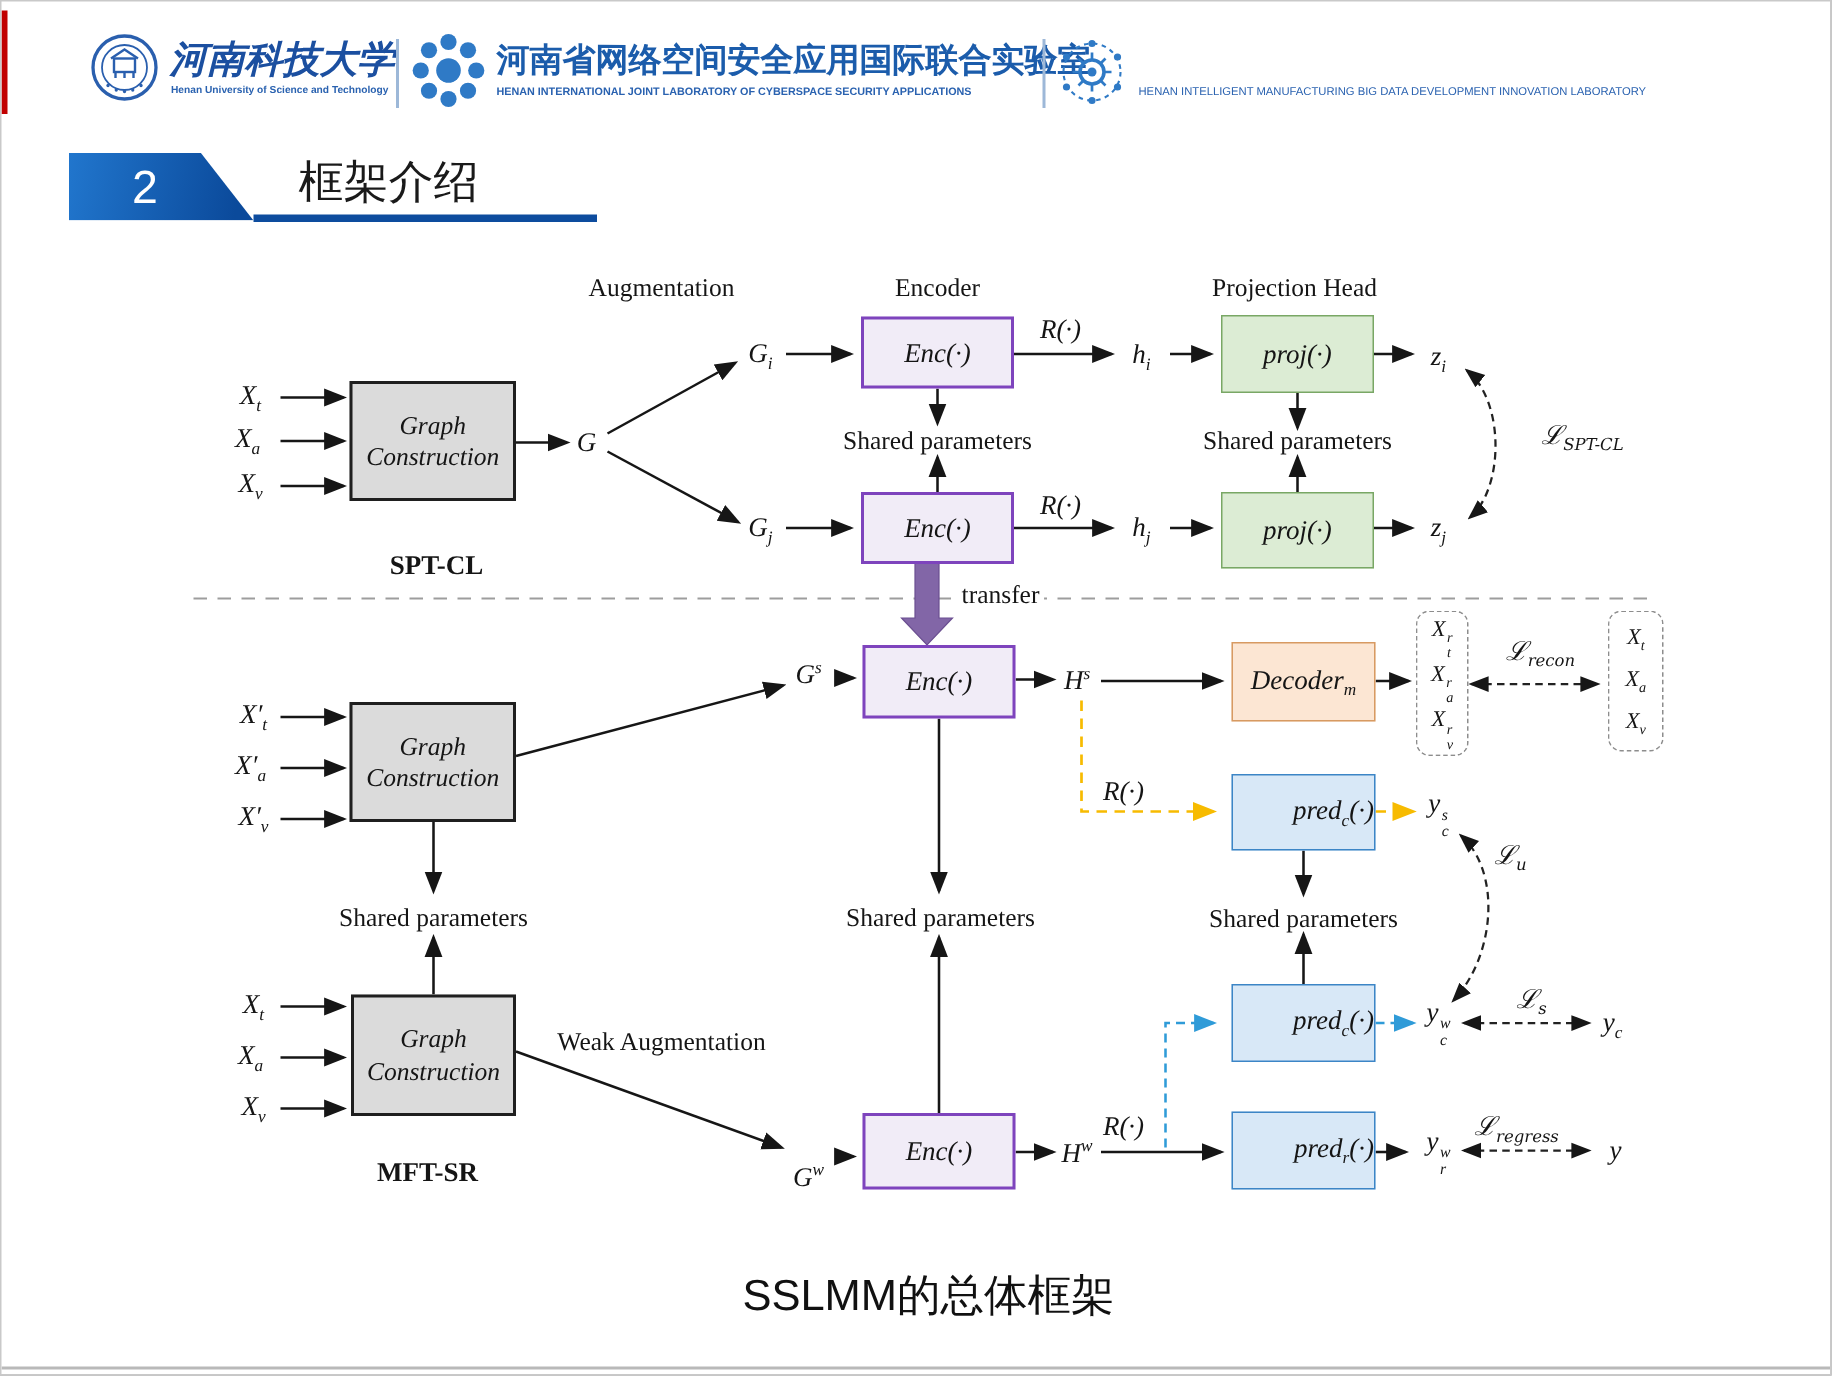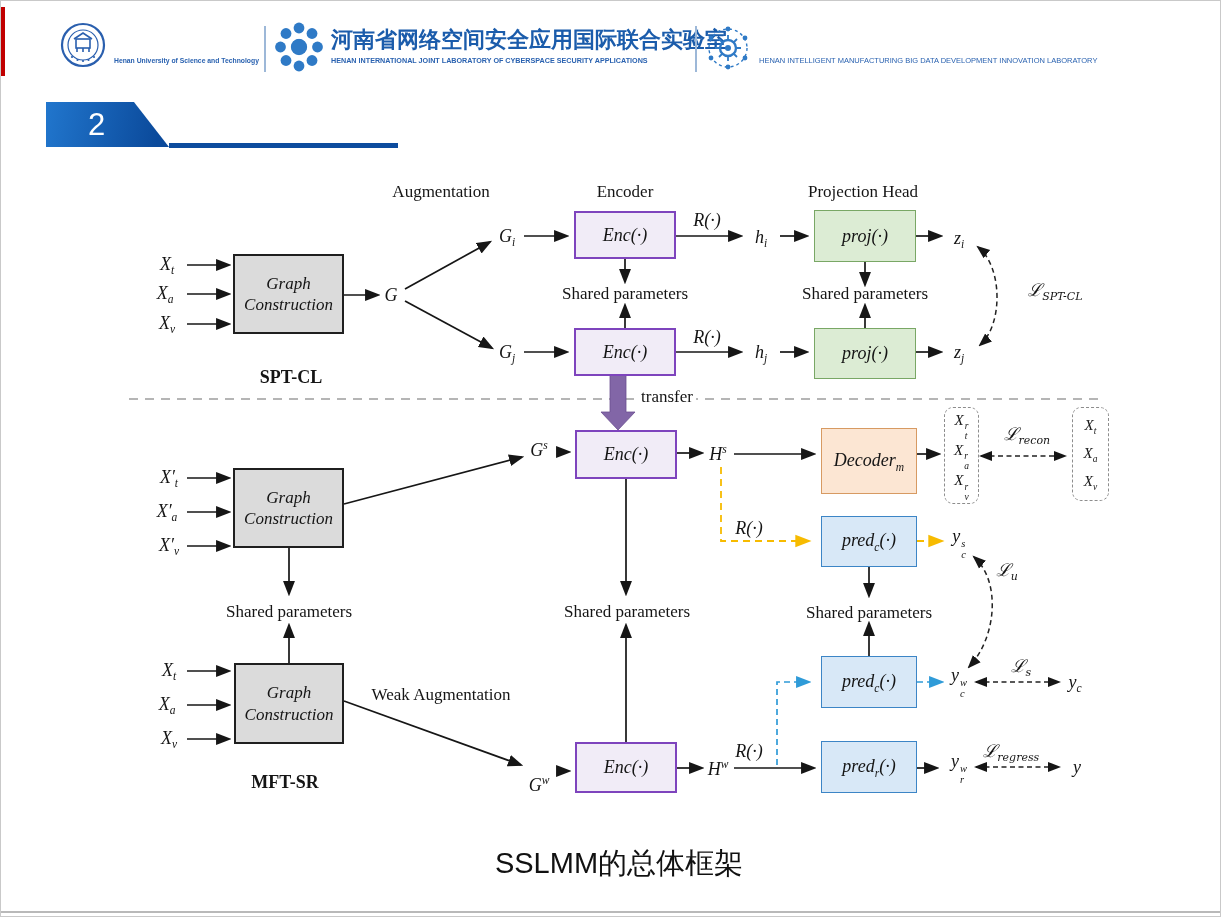--- a/index.html
+++ b/index.html
@@ -48,21 +48,21 @@
 
   .box{position:absolute;display:flex;align-items:center;justify-content:center;
        font-family:"Liberation Serif","DejaVu Serif",serif;font-size:18px;
        box-sizing:border-box;color:#151515;text-align:center;}
   .box i{font-style:italic;}
   .box sub{font-size:11.5px;font-style:italic;}
   .gray{background:#dbdbdb;border:2px solid #1f1f1f;font-size:17px;line-height:1.25;}
   .enc{background:#f1ecf7;border:2.2px solid #7e44bd;}
   .proj{background:#dcecd4;border:1.6px solid #79a765;}
   .dec{background:#fce6d3;border:1.8px solid #d79a62;}
-  .pred{background:#d8e8f7;border:1.8px solid #3c85c6;}
+  .pred{background:#d8e8f7;border:1.8px solid #3c85c6;justify-content:flex-end;}
   .dashrect{position:absolute;border:1.6px dashed #8d8d8d;border-radius:9px;box-sizing:border-box;
             display:flex;flex-direction:column;align-items:center;justify-content:space-around;
             padding:4px 0;background:#fff;}
   .dashrect .dl{font-family:"Liberation Serif","DejaVu Serif",serif;font-size:15px;color:#151515;}
   .dashrect .dl i{font-style:italic;}
   .dashrect .dl sub{font-size:9.5px;font-style:italic;}
   .dashrect .st{font-size:9.5px;}
   .loss{font-family:"DejaVu Serif","Liberation Serif",serif;font-style:italic;font-size:17.5px;}
   .loss sub{font-size:11px;}
   .wires{position:absolute;left:0;top:0;pointer-events:none;}
@@ -79,20 +79,21 @@
       <circle cx="24" cy="28" r="15" fill="#fff" stroke="#2a5fae" stroke-width="1.2"></circle>
       <rect x="17" y="22" width="14" height="9" fill="none" stroke="#2a5fae" stroke-width="1.6"></rect>
       <path d="M15 22 L24 16 L33 22" fill="none" stroke="#2a5fae" stroke-width="1.6"></path>
       <path d="M18 31 v4 M24 31 v4 M30 31 v4" stroke="#2a5fae" stroke-width="1.6"></path>
       <circle cx="13" cy="40" r="1.1" fill="#2a5fae"></circle>
         <circle cx="18.5" cy="43" r="1.1" fill="#2a5fae"></circle>
       <circle cx="24" cy="44" r="1.1" fill="#2a5fae"></circle>
         <circle cx="29.5" cy="43" r="1.1" fill="#2a5fae"></circle>
       <circle cx="35" cy="40" r="1.1" fill="#2a5fae"></circle>
     </svg>
+    <div class="univ-cn">河南科技大学</div>
     <div class="univ-en">Henan University of Science and Technology</div>
 
     <div class="hdr-divider" style="left:263px"></div>
 
     <svg class="hdr-logo" style="left:272px;top:19px" width="52" height="58" viewBox="0 0 52 58">
       <g fill="#2f7ac6">
         <circle cx="26" cy="8" r="5.4"></circle>
           <circle cx="39" cy="13.5" r="5.4"></circle>
           <circle cx="44.5" cy="27" r="5.4"></circle>
         <circle cx="39" cy="40.5" r="5.4"></circle>
@@ -123,20 +124,21 @@
       <circle cx="8" cy="37" r="2.4" fill="#2f7ac6"></circle>
         <circle cx="8" cy="17" r="2.4" fill="#2f7ac6"></circle>
     </svg>
     <div class="lab2-en">HENAN INTELLIGENT MANUFACTURING BIG DATA DEVELOPMENT INNOVATION LABORATORY</div>
   </div>
 
   <div class="flag">
     <span>2</span>
   </div>
   <div class="title-rule"></div>
+  <div class="sec-title">框架介绍</div>
 
   <svg class="wires" width="1221" height="917" viewBox="0 0 1221 917">
     <defs>
       <marker id="mb" orient="auto-start-reverse" markerWidth="9" markerHeight="8" refX="7.6" refY="3.5" viewBox="0 0 9 7">
         <path d="M0,0 L9,3.5 L0,7 z" fill="#161616"></path>
       </marker>
       <marker id="my" orient="auto-start-reverse" markerWidth="9" markerHeight="8" refX="7.6" refY="3.5" viewBox="0 0 9 7">
         <path d="M0,0 L9,3.5 L0,7 z" fill="#f7bb00"></path>
       </marker>
       <marker id="mu" orient="auto-start-reverse" markerWidth="9" markerHeight="8" refX="7.6" refY="3.5" viewBox="0 0 9 7">
@@ -236,21 +238,21 @@
       <i>Enc(·)</i>
     </div>
 
   <div class="box proj" style="left:813px;top:209px;width:102px;height:52px">
       <i>proj(·)</i>
     </div>
   <div class="box proj" style="left:813px;top:327px;width:102px;height:51px">
       <i>proj(·)</i>
     </div>
 
-  <div class="box dec" style="left:820px;top:427px;width:96px;height:66px">
+  <div class="box dec" style="left:820px;top:427px;width:96px;height:53px">
     <span><i>Decoder</i><sub>m</sub></span>
   </div>
 
   <div class="box pred" style="left:820px;top:515px;width:96px;height:51px">
     <span><i>pred</i><sub>c</sub><i>(·)</i></span>
   </div>
   <div class="box pred" style="left:820px;top:655px;width:96px;height:52px">
     <span><i>pred</i><sub>c</sub><i>(·)</i></span>
   </div>
   <div class="box pred" style="left:820px;top:740px;width:96px;height:52px">

